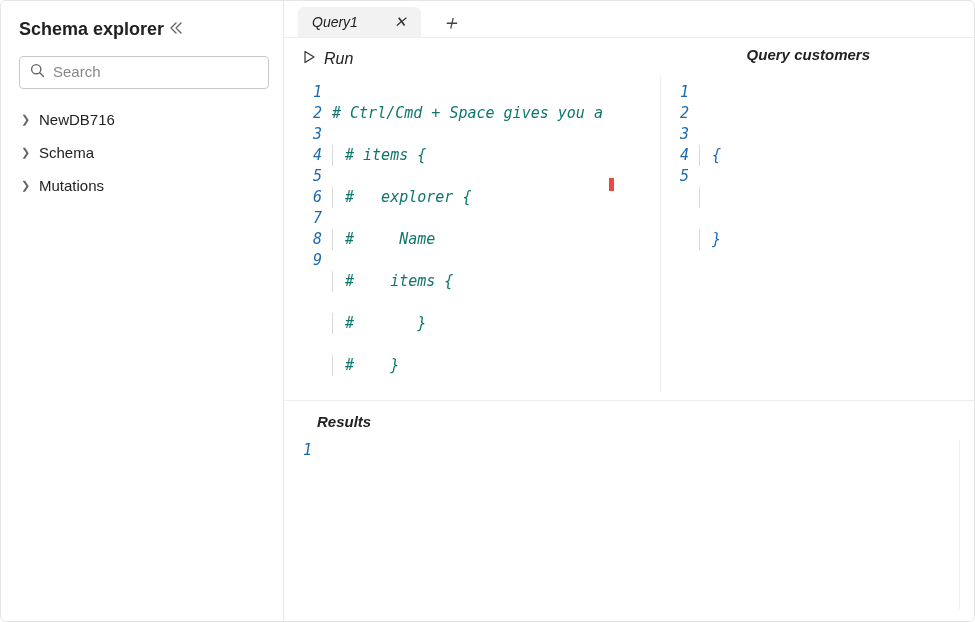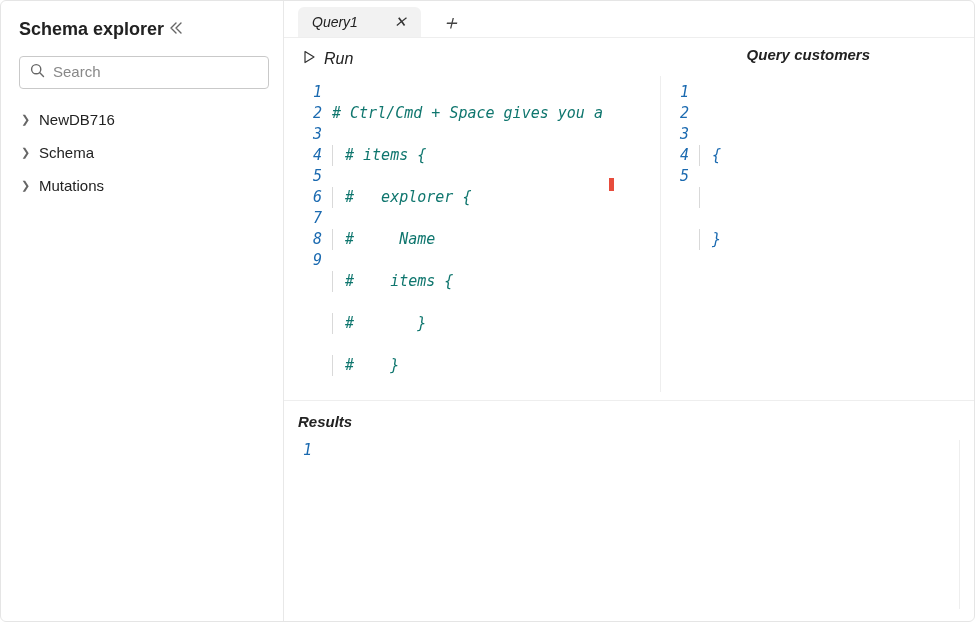--- a/index.html
+++ b/index.html
@@ -38,21 +38,21 @@
   .gutter { text-align: right; color: #1b6ab0; padding: 6px 10px 6px 4px; user-select: none; }
   .gutter div { min-width: 20px; }
   .code { padding: 6px 0; white-space: pre; overflow: hidden; }
   .comment { color: #0f766e; }
   .tok-brace { color: #1b6ab0; }
   .indent-guide { border-left: 1px solid #d9d9d9; display: inline-block; height: 21px; vertical-align: top; margin-right: 12px; }
   .cursor-mark { position: absolute; width: 5px; height: 13px; background: #e74c3c; left: 311px; top: 102px; }
 
   
   .results { padding: 12px 14px; flex: 0 0 220px; display: flex; flex-direction: column; }
-  .results-title { font-weight: 700; font-size: 15px; margin-bottom: 10px; }
+  .results-title { font-weight: 700; font-size: 15px; margin-bottom: 10px; margin-left: 19px; }
   .results-editor { display: flex; font-family: "Consolas","Menlo",monospace; font-size: 15px; line-height: 21px; flex: 1; }
   .results-gutter { color: #1b6ab0; padding: 0 10px 0 4px; min-width: 24px; text-align: right; }
   .results-body { flex: 1; border-right: 1px solid #eee; }
 </style>
 </head>
 <body>
 
 <div class="app">
 
   <aside class="sidebar">

